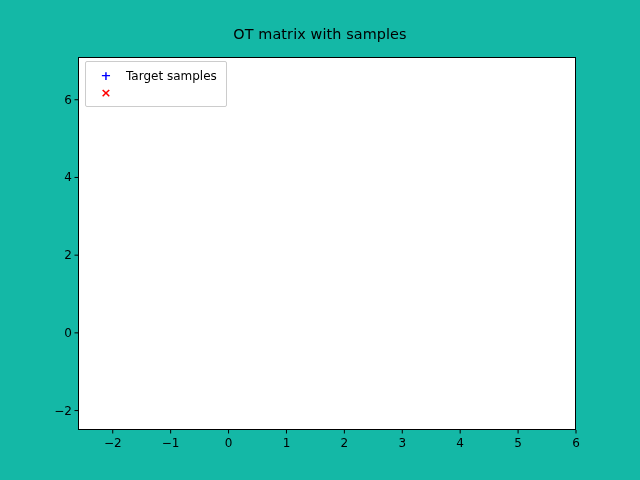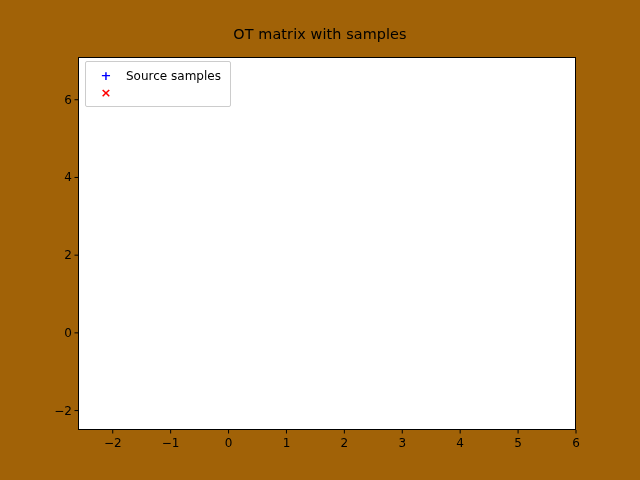--- a/index.html
+++ b/index.html
@@ -10,21 +10,21 @@
   body {
     width: 640px;
     height: 480px;
     font-family: "DejaVu Sans", sans-serif;
     overflow: hidden;
   }
   #figure {
     position: relative;
     width: 640px;
     height: 480px;
-    background: #a16207;
+    background: #14b8a6;
   }
   #plot-title {
     position: absolute;
     left: 0;
     top: 26px;
     width: 640px;
     text-align: center;
     font-size: 14.4px;
     color: #000000;
     letter-spacing: 0.1px;
@@ -445,20 +445,20 @@
       <div class="tick-label ytick-label" style="right: 568px; top: 410.573px; position: absolute;">−2</div>
       <div class="tick-label ytick-label" style="right: 568px; top: 332.865px; position: absolute;">0</div>
       <div class="tick-label ytick-label" style="right: 568px; top: 255.156px; position: absolute;">2</div>
       <div class="tick-label ytick-label" style="right: 568px; top: 177.448px; position: absolute;">4</div>
       <div class="tick-label ytick-label" style="right: 568px; top: 99.7396px; position: absolute;">6</div>
     </div>
 
   <div id="legend-box">
     <div class="legend-row">
       <span class="legend-marker" style="color: rgb(0, 0, 255);">+</span>
-      <span class="legend-label">Source samples</span>
+      <span class="legend-label">Target samples</span>
     </div>
     <div class="legend-row">
       <span class="legend-marker" style="color: rgb(255, 0, 0);">×</span>
     </div>
   </div>
 
 </div>
 
 </body></html>

